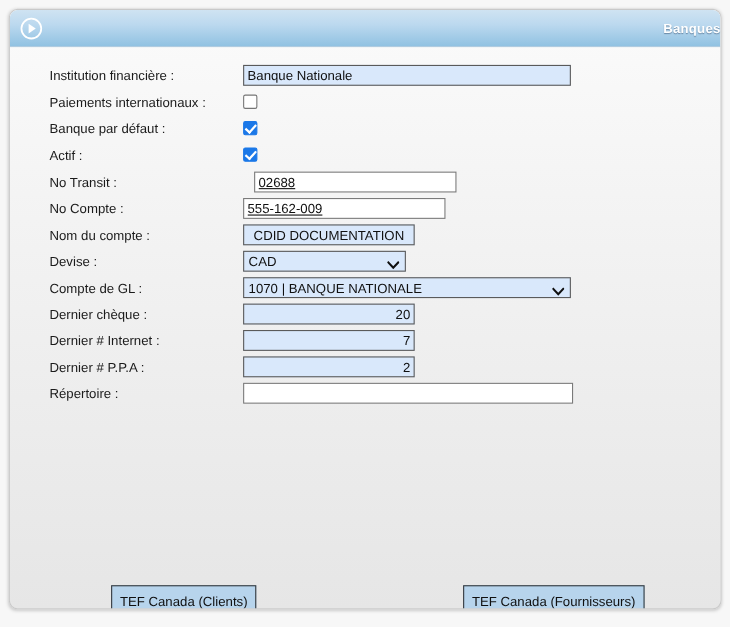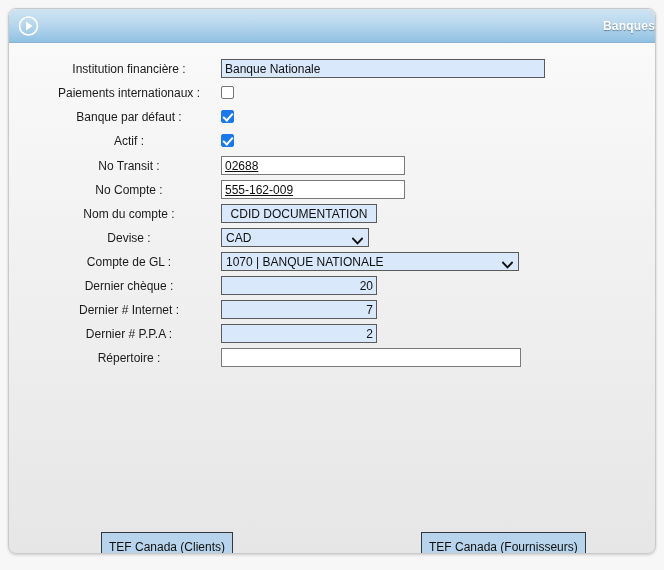--- a/index.html
+++ b/index.html
@@ -70,21 +70,21 @@
     padding-top: 14px;
   }
   .row {
     display: flex;
     align-items: center;
     height: 23px;
     margin-bottom: 1px;
   }
   .label {
     width: 212px;
-    text-align: center;
+    text-align: left;
     padding-right: 8px;
     box-sizing: border-box;
     font-size: 12px;
     color: #1b1b1b;
     white-space: nowrap;
     user-select: none;
     padding-left: 36px;
   }
   .field-wrap {
     display: flex;
@@ -104,21 +104,21 @@
     outline: none;
   }
   input.txt.blue {
     background: #d9e8fb;
     border: 1px solid #5a5a5a;
   }
   input.txt.num {
     text-align: right;
   }
 
-  .w-big   { width: 324px; }
+  .w-big   { width: 298px; }
   .w-mid   { width: 184px; text-decoration: underline; }
   .w-name  { width: 156px; text-align: center; }
   .w-num   { width: 156px; }
   .w-rep   { width: 300px; }
 
   
   .select {
     position: relative;
     box-sizing: border-box;
     height: 19px;
@@ -236,21 +236,21 @@
         </div>
       </div>
 
       <div class="row">
         <div class="label">Actif :</div>
         <div class="field-wrap">
           <span class="cb on"></span>
         </div>
       </div>
 
-      <div class="row" style="margin-top:2px;">
+      <div class="row" style="margin-top:2px;gap:10px;">
         <div class="label">No Transit :</div>
         <div class="field-wrap">
           <input class="txt w-mid" type="text" value="02688" style="">
         </div>
       </div>
 
       <div class="row">
         <div class="label">No Compte :</div>
         <div class="field-wrap">
           <input class="txt w-mid" type="text" value="555-162-009" style="">

